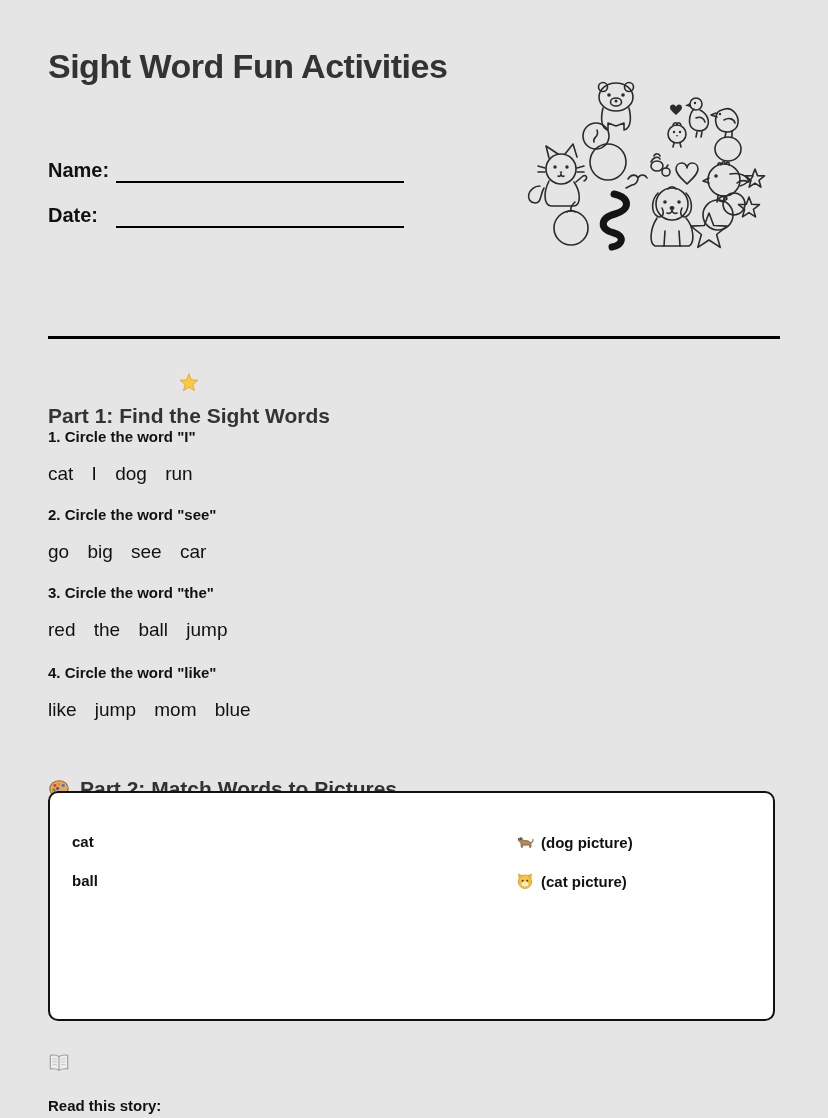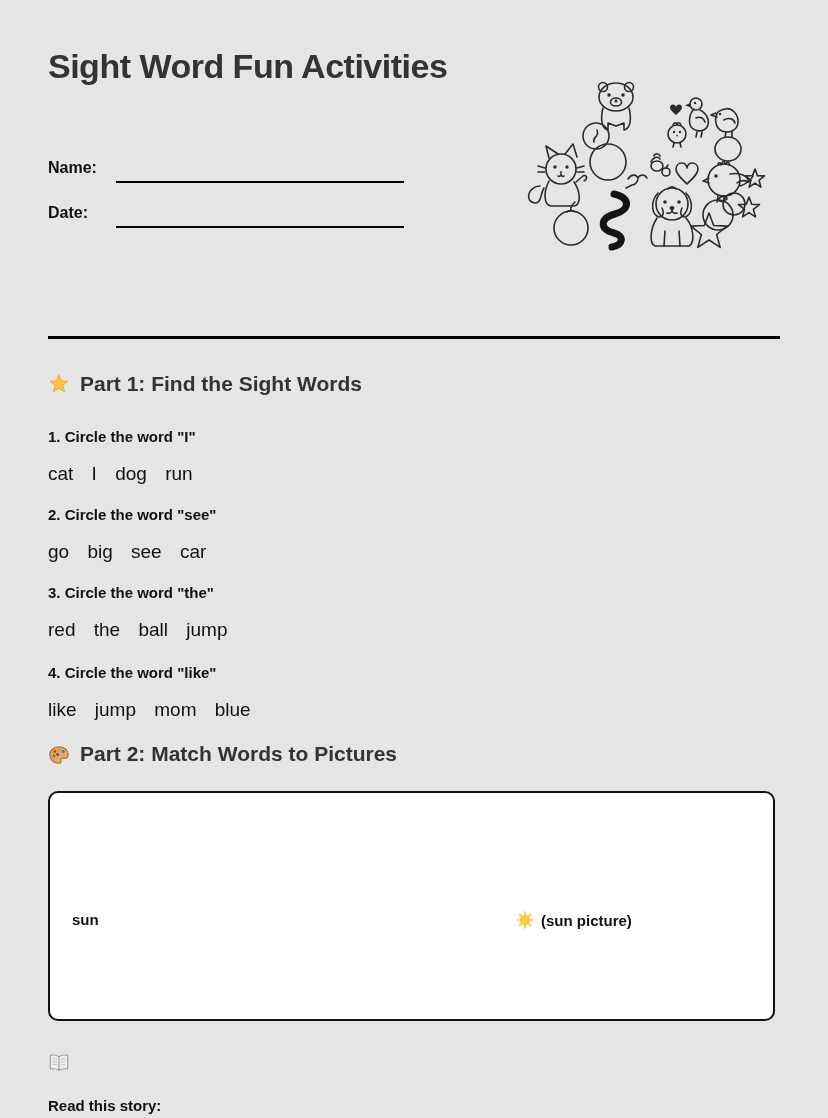--- a/index.html
+++ b/index.html
@@ -4,33 +4,33 @@
 <style>
   html,body{margin:0;padding:0;background:#ffffff;}
   body{width:828px;height:1118px;overflow:hidden;
        font-family:"Liberation Sans",sans-serif;color:#111;}
   .page{position:relative;width:828px;height:1118px;background:#e5e5e5;}
 
   .title{position:absolute;left:48px;top:44px;width:440px;
          font-size:34px;line-height:44px;font-weight:700;color:#333;
          letter-spacing:-0.5px;}
 
-  .field-label{position:absolute;left:48px;font-size:16px;font-weight:700;color:#111;}
+  .field-label{position:absolute;left:48px;font-size:20px;font-weight:700;color:#111;}
   .field-line{position:absolute;left:116px;width:288px;height:0;
               border-bottom:2px solid #000;}
   .name-label{top:159px;} .name-line{top:181px;}
   .date-label{top:204px;text-align:center;} .date-line{top:226px;}
 
   .illustration{position:absolute;left:504px;top:76px;}
 
   .divider{position:absolute;left:48px;top:336px;width:732px;height:3px;background:#000;}
 
   .part-heading{position:absolute;left:48px;display:flex;align-items:center;gap:10px;
                 font-size:21px;font-weight:700;color:#333;}
-  .p1-heading{top:372px;} .p2-heading{top:742px;align-items:flex-end;} .p3-heading{top:1052px;}
+  .p1-heading{top:372px;flex-direction:column;} .p2-heading{top:777px;} .p3-heading{top:1052px;}
   .part-heading .hicon{display:inline-flex;flex:none;}
 
   .prompt{position:absolute;left:48px;font-size:15px;font-weight:700;color:#111;}
   .words{position:absolute;left:48px;font-size:19px;font-weight:400;color:#111;
          word-spacing:13px;}
   .q1{top:428px;} .w1{top:463px;}
   .q2{top:506px;} .w2{top:541px;}
   .q3{top:584px;} .w3{top:619px;}
   .q4{top:664px;} .w4{top:699px;}
 
@@ -185,32 +185,51 @@
         <circle cx="12" cy="6.5" r="1.7" fill="#FB8C00"></circle>
         <circle cx="16.5" cy="8" r="1.7" fill="#1E88E5"></circle>
         <circle cx="6.5" cy="13" r="1.7" fill="#43A047"></circle>
         <circle cx="10.5" cy="11.5" r="1.6" fill="#8E24AA"></circle>
       </svg>
     </span>
     <span>Part 2: Match Words to Pictures</span>
   </div>
 
   <div class="match-box">
-    <div class="match-row mr3">
-      <span class="match-word">sun</span>
+    <div class="match-row mr1">
+      <span class="match-word">cat</span>
       <span class="match-pic">
         <span class="picon">
           <svg width="18" height="18" viewBox="0 0 24 24">
-            <g stroke="#FFC83D" stroke-width="2.2" stroke-linecap="round">
-              <path d="M19.2,12 L22.6,12 M17.1,17.1 L19.5,19.5 M12,19.2 L12,22.6 M6.9,17.1 L4.5,19.5 M4.8,12 L1.4,12 M6.9,6.9 L4.5,4.5 M12,4.8 L12,1.4 M17.1,6.9 L19.5,4.5"></path>
-            </g>
-            <circle cx="12" cy="12" r="6" fill="#FFCF3F" stroke="#F0A500" stroke-width="0.8"></circle>
+            <path d="M3.5,7.5 L6.5,6 L9,7.5 L9,10.5 C10.5,9.8 13.5,9.8 16,10.5 C18.5,11.2 20,12.5 20,14.5 L20,19 L18,19 L17.5,15.5 C15,16.5 11,16.5 9,15.5 L9,19 L7,19 L6.5,13 L4.5,11.5 L3,9.5 Z" fill="#B5885A" stroke="#7D5A35" stroke-width="1" stroke-linejoin="round"></path>
+            <path d="M20,13 C22,12 23,10 22.5,8.5" fill="none" stroke="#7D5A35" stroke-width="1.4" stroke-linecap="round"></path>
+            <path d="M6.5,6 C6,8 6.3,9.5 7.3,10.2" fill="none" stroke="#7D5A35" stroke-width="1.2"></path>
+            <circle cx="6" cy="8.6" r="0.8" fill="#2b2b2b"></circle>
+            <circle cx="3.8" cy="8" r="0.9" fill="#2b2b2b"></circle>
           </svg>
         </span>
-        <span>(sun picture)</span>
+        <span>(dog picture)</span>
+      </span>
+    </div>
+    <div class="match-row mr2">
+      <span class="match-word">ball</span>
+      <span class="match-pic">
+        <span class="picon">
+          <svg width="18" height="18" viewBox="0 0 24 24">
+            <path d="M4.5,9 L3.2,2.8 L9.5,5.5 Z" fill="#F6C344" stroke="#C99B2D" stroke-width="1"></path>
+            <path d="M19.5,9 L20.8,2.8 L14.5,5.5 Z" fill="#F6C344" stroke="#C99B2D" stroke-width="1"></path>
+            <circle cx="12" cy="13" r="9" fill="#F6C344" stroke="#C99B2D" stroke-width="1"></circle>
+            <ellipse cx="12" cy="16" rx="4.2" ry="3" fill="#FFF4D6"></ellipse>
+            <circle cx="8.8" cy="11.5" r="1.2" fill="#3B2C1A"></circle>
+            <circle cx="15.2" cy="11.5" r="1.2" fill="#3B2C1A"></circle>
+            <path d="M11,14.6 L13,14.6 L12,15.8 Z" fill="#C96F4A"></path>
+            <path d="M2.5,13 L6,13.5 M21.5,13 L18,13.5" stroke="#C99B2D" stroke-width="0.9"></path>
+          </svg>
+        </span>
+        <span>(cat picture)</span>
       </span>
     </div>
   </div>
 
   <div class="part-heading p3-heading">
     <span class="hicon">
       <svg width="22" height="22" viewBox="0 0 24 24">
         <path d="M12,5 C9.5,3.4 6,3 2.5,3.6 L2.5,18.6 C6,18 9.5,18.4 12,20 C14.5,18.4 18,18 21.5,18.6 L21.5,3.6 C18,3 14.5,3.4 12,5 Z" fill="#EDEDED" stroke="#9A9A9A" stroke-width="1.2" stroke-linejoin="round"></path>
         <path d="M12,5 L12,20" stroke="#9A9A9A" stroke-width="1.2"></path>
         <path d="M5,7.5 C6.8,7.3 8.6,7.6 10,8.2 M5,10.5 C6.8,10.3 8.6,10.6 10,11.2 M5,13.5 C6.8,13.3 8.6,13.6 10,14.2 M19,7.5 C17.2,7.3 15.4,7.6 14,8.2 M19,10.5 C17.2,10.3 15.4,10.6 14,11.2 M19,13.5 C17.2,13.3 15.4,13.6 14,14.2" stroke="#BDBDBD" stroke-width="0.9" fill="none"></path>

